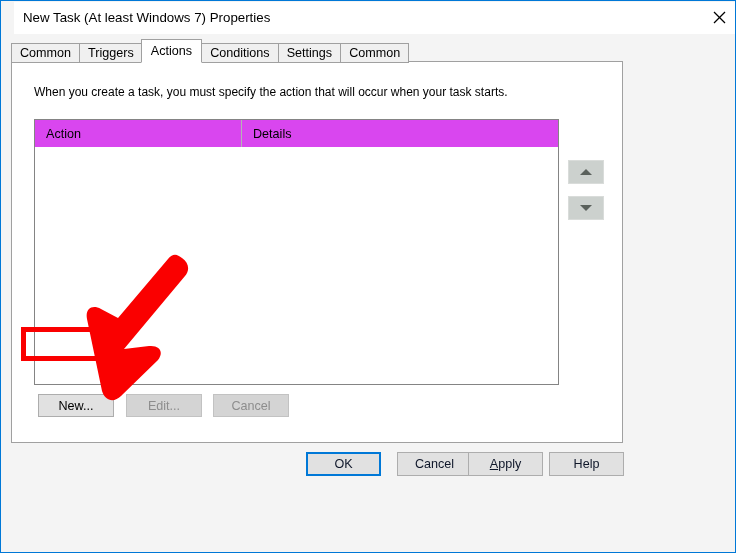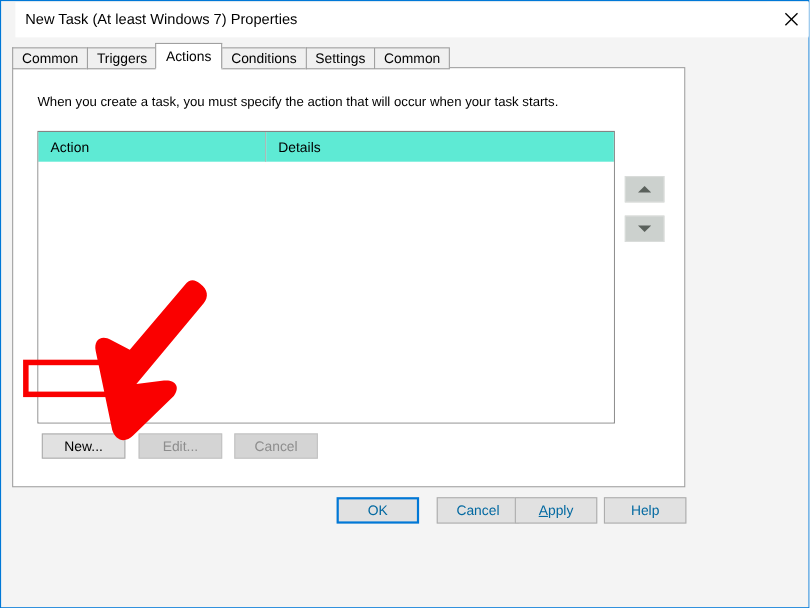--- a/index.html
+++ b/index.html
@@ -127,21 +127,21 @@
     display: flex;
   }
   .col-header {
     position: relative;
     box-sizing: border-box;
     display: flex;
     align-items: center;
     font-size: 12.6px;
     color: #000000;
     padding-left: 11px;
-    background: #5eead4;
+    background: #d946ef;
   }
   #col-action { width: 207px; border-right: 1px solid #b4b4b4; }
   #col-details { flex: 1; }
   #listbody {
     background: #ffffff;
     height: 237px;
   }
 
   
   .move-btn {
@@ -192,21 +192,21 @@
 
   
   .dlg-btn {
     position: absolute;
     box-sizing: border-box;
     width: 75px;
     height: 24px;
     background: #e1e1e1;
     border: 1px solid #adadad;
     font-size: 12.6px;
-    color: #0369a1;
+    color: #0f172a;
     display: flex;
     align-items: center;
     justify-content: center;
     z-index: 3;
   }
   .dlg-btn.default {
     border: 2px solid #0078d7;
   }
   #btn-ok     { left: 305px; top: 451px; }
   #btn-cancel { left: 396px; top: 451px; }

